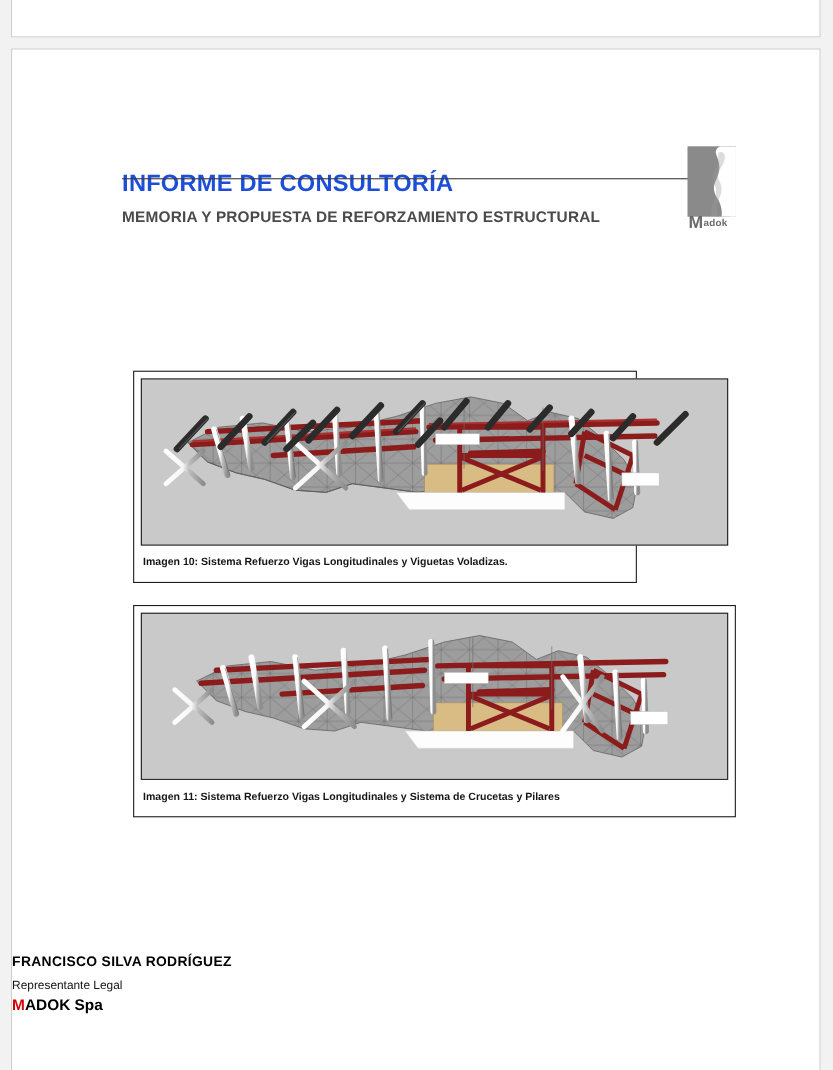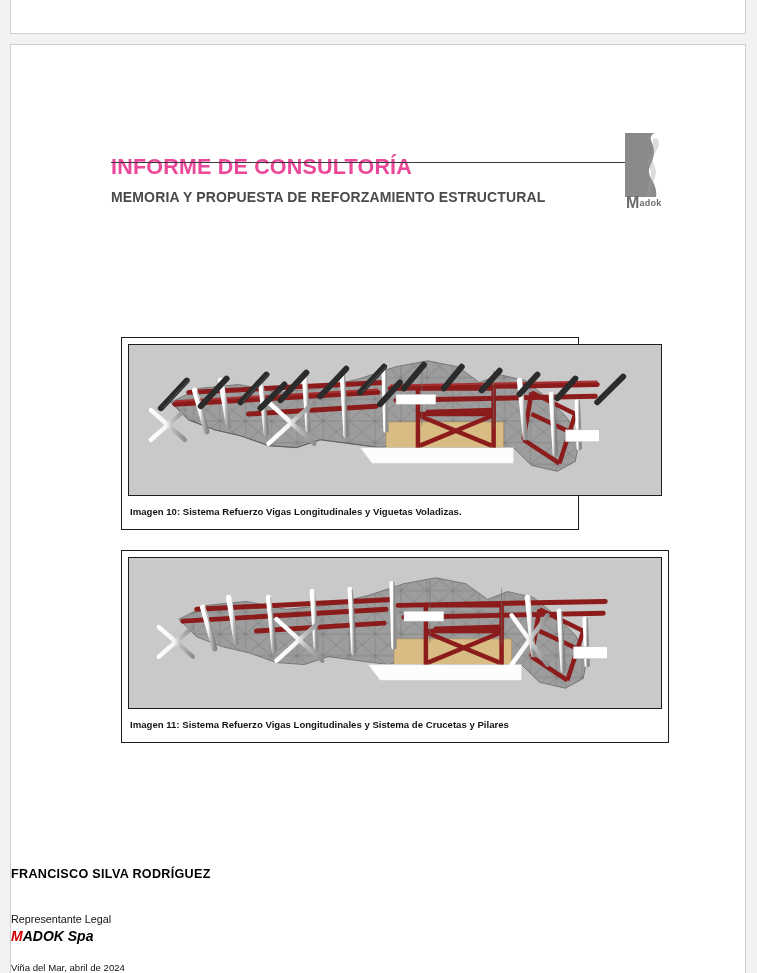--- a/index.html
+++ b/index.html
@@ -10,21 +10,21 @@
   .prev-page-tail{position:absolute;left:10px;top:-6px;width:736px;height:40px;
        background:#ffffff;border:1px solid #cfcfcf;box-sizing:border-box;}
   .page-gap{position:absolute;left:0;top:35px;width:757px;height:9px;background:#f2f2f2;}
 
   .page{position:absolute;left:10px;top:44px;width:736px;height:935px;
        background:#ffffff;border:1px solid #cfcfcf;box-sizing:border-box;overflow:hidden;}
 
   
   .hdr{position:absolute;left:100px;top:68px;width:560px;height:105px;}
   .hdr-title{position:absolute;left:0;top:42px;font-size:21.5px;font-weight:bold;
-       color:#ec4899;letter-spacing:.2px;white-space:nowrap;}
+       color:#1d4ed8;letter-spacing:.2px;white-space:nowrap;}
   .hdr-sub{position:absolute;left:0;top:76px;font-size:14px;font-weight:bold;
        color:#4a4a4c;letter-spacing:.15px;white-space:nowrap;}
   .hdr-rule{position:absolute;left:100px;top:117px;width:548px;height:0;
        border-top:1.6px solid #3a3a3a;}
 
   
   .logo{position:absolute;left:614px;top:78px;width:44px;height:88px;margin-top:10px;}
   .logo-box{position:absolute;left:0;top:0;width:44px;height:64px;background:#8a8a8a;}
   .logo-fig{position:absolute;left:0;top:0;width:44px;height:64px;}
   .logo-word{position:absolute;left:1px;top:62px;font-size:9px;font-weight:bold;
@@ -42,22 +42,22 @@
   #fig1{left:110px;top:292px;width:458px;height:193px;}
   #fig1 .figimg{width:534px;height:152px;}
   #fig1 .figcap{top:168px;}
   #fig2{left:110px;top:505px;width:548px;height:193px;padding-left:13px;}
   #fig2 .figimg{width:534px;height:152px;}
   #fig2 .figcap{top:168px;}
 
   
   .sig{position:absolute;left:0;top:822px;width:736px;text-align:left;}
   .sig-name{font-size:12.6px;font-weight:bold;color:#000;letter-spacing:.3px;}
-  .sig-role{margin-top:32px;font-size:10.8px;color:#111;}
-  .sig-co{margin-top:3px;font-size:14px;font-weight:bold;color:#000;font-style:italic;}
+  .sig-role{margin-top:9px;font-size:10.8px;color:#111;}
+  .sig-co{margin-top:3px;font-size:14px;font-weight:bold;color:#000;}
   .sig-co .red{color:#d40000;}
   .sig-place{margin-top:18px;font-size:9.6px;color:#111;}
 </style>
 </head>
 <body>
 
 <div class="prev-page-tail"></div>
 <div class="page-gap"></div>
 
 <div class="page">
@@ -281,16 +281,15 @@
         <rect x="446" y="90" width="34" height="12" fill="#ffffff" stroke="#bdbdbd" stroke-width=".5"></rect>
       </svg>
     </div>
     <div class="figcap">Imagen 11: Sistema Refuerzo Vigas Longitudinales y Sistema de Crucetas y Pilares</div>
   </div>
 
   <div class="sig">
     <div class="sig-name">FRANCISCO SILVA RODRÍGUEZ</div>
     <div class="sig-role">Representante Legal</div>
     <div class="sig-co"><span class="red">M</span><span>ADOK Spa</span></div>
-    <div class="sig-place">Viña del Mar, abril de 2024</div>
   </div>
 
 </div>
 
 </body></html>

